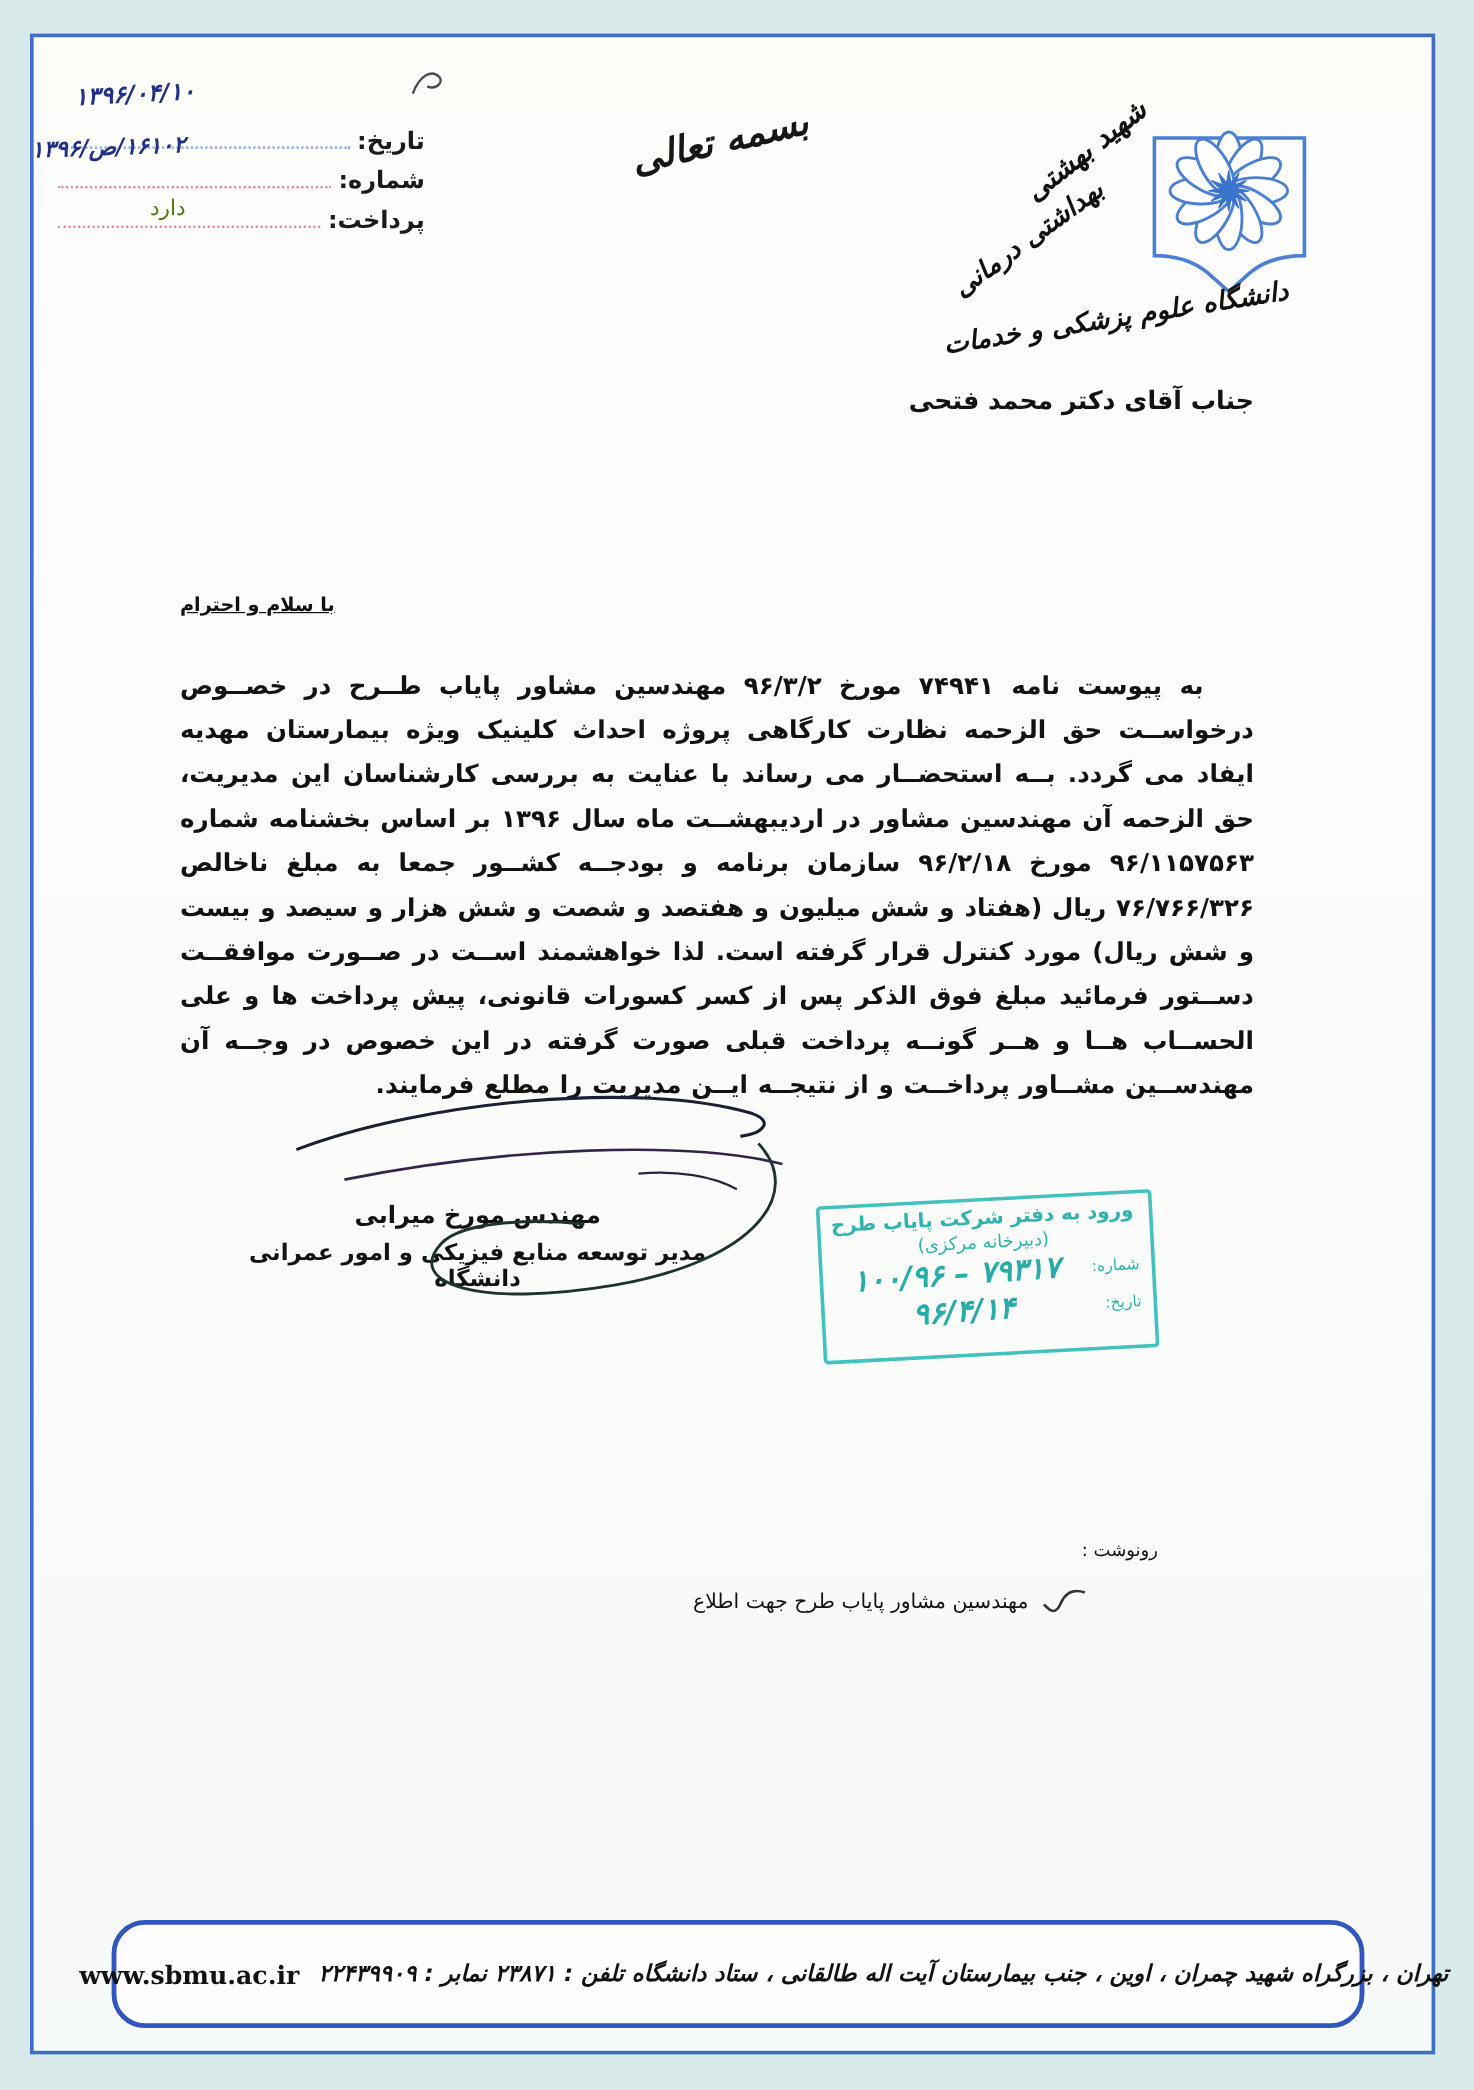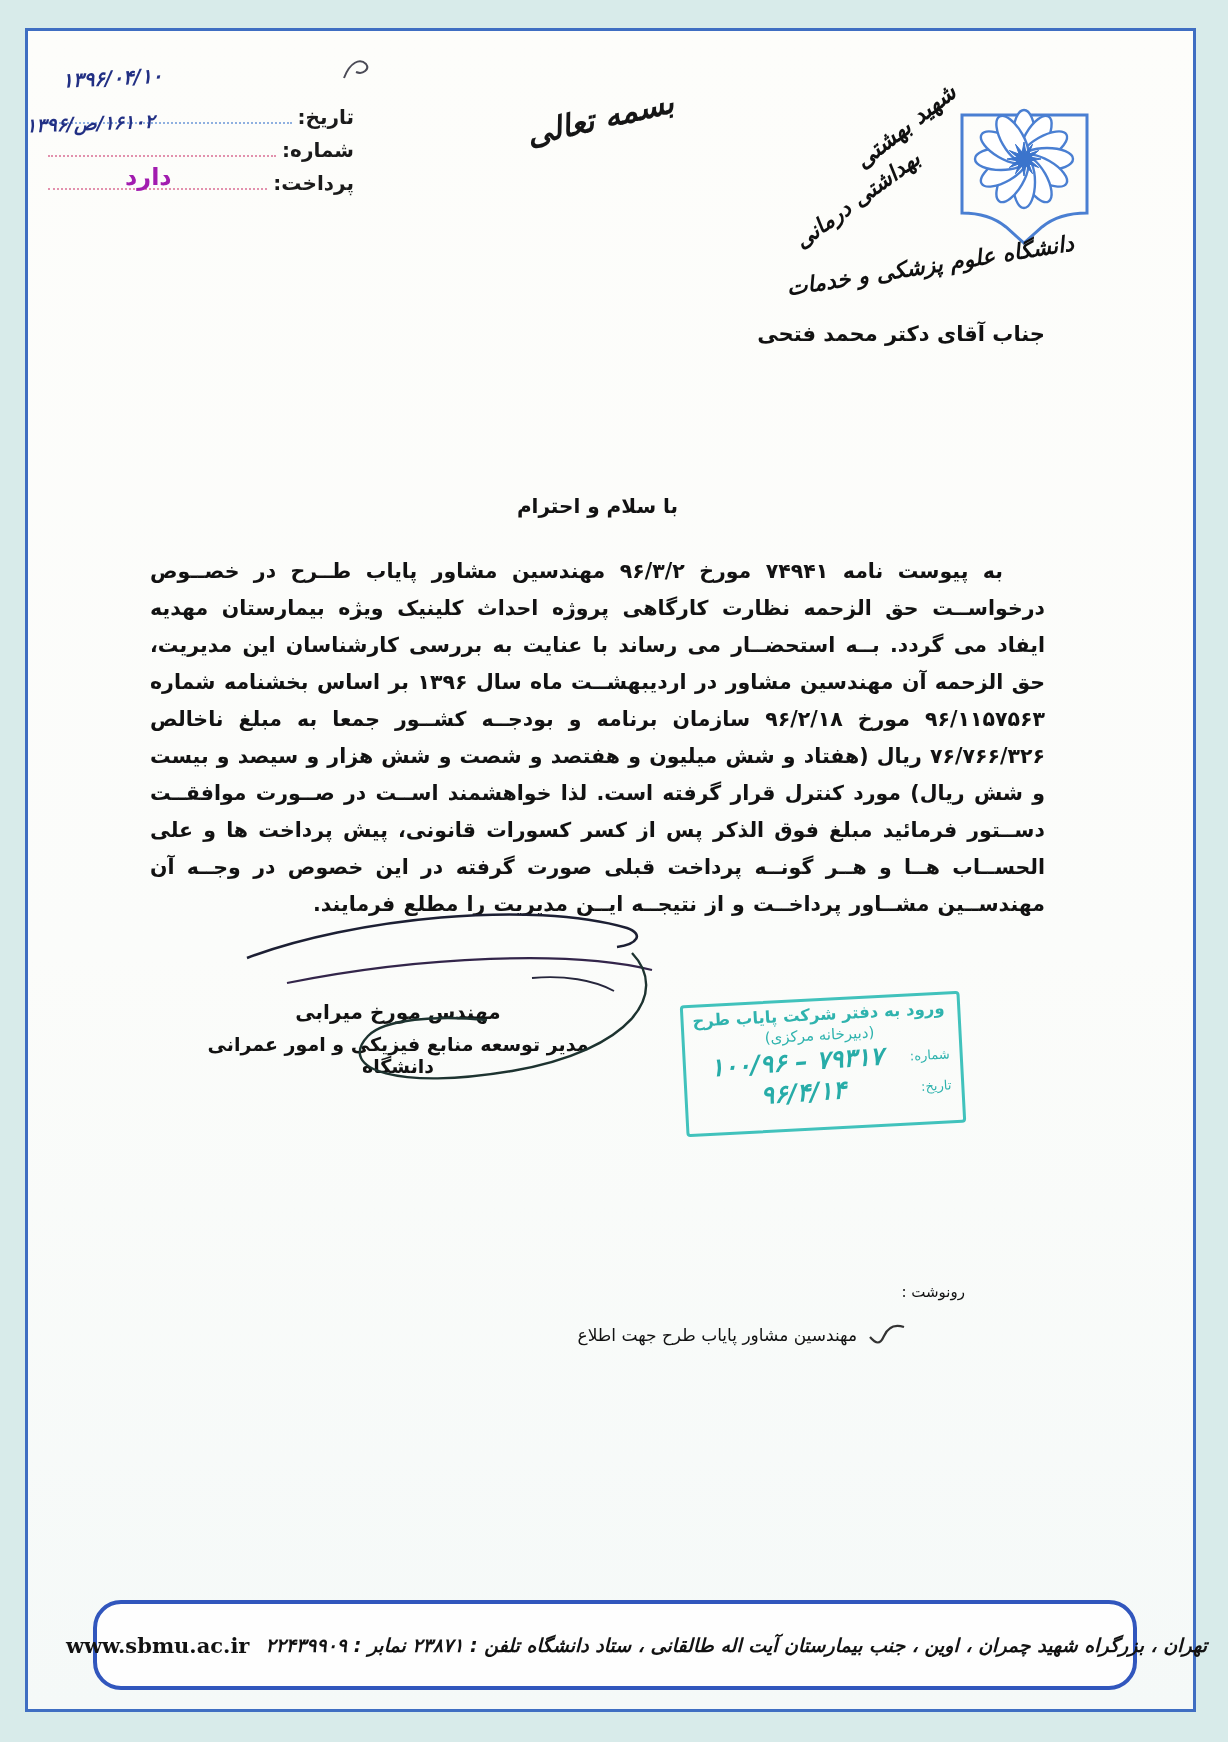--- a/index.html
+++ b/index.html
@@ -17,40 +17,40 @@
   }
   
   .hand{color:#223084;font-style:italic;font-weight:bold;}
   .hand-date-top{position:absolute;left:62px;top:66px;font-size:20px;transform:rotate(-3deg);}
   .fields{position:absolute;left:48px;top:96px;width:306px;}
   .field-row{display:flex;align-items:flex-end;height:33px;}
   .field-label{font-weight:bold;font-size:20px;color:#1b1b1b;white-space:nowrap;padding-left:6px;}
   .field-line{flex:1;border-bottom:2px dotted #8fb0e0;margin-bottom:5px;}
   .field-line.pink{border-bottom-color:#e291ad;}
   .hand-number{position:absolute;left:26px;top:112px;font-size:19px;transform:rotate(-2deg);white-space:nowrap;z-index:2;}
-  .attachment-value{position:absolute;left:125px;top:163px;font-size:24px;color:#a21caf;font-weight:bold;z-index:2;}
+  .attachment-value{position:absolute;left:125px;top:163px;font-size:18px;color:#4d7c0f;font-weight:normal;z-index:2;}
   .pen-mark{position:absolute;left:338px;top:54px;}
   
   .basmala{
     position:absolute;left:505px;top:100px;width:190px;text-align:center;
     font-size:31px;font-weight:bold;font-style:italic;transform:rotate(-13deg);
     color:#161616;letter-spacing:1px;
   }
   
   .logo{position:absolute;left:775px;top:55px;width:390px;height:250px;}
   .logo-svg{position:absolute;left:178px;top:40px;}
   .logo-cal{position:absolute;font-weight:bold;font-style:italic;color:#101010;white-space:nowrap;}
   .logo-cal.a{left:70px;top:58px;font-size:23px;transform:rotate(-38deg);}
   .logo-cal.b{left:8px;top:132px;font-size:22px;transform:rotate(-36deg);}
   .logo-cal.c{left:10px;top:198px;font-size:22px;transform:rotate(-9deg);}
   
   .recipient{position:absolute;left:150px;top:322px;width:895px;text-align:right;}
   .recipient .l1,.recipient .l2{font-size:21px;font-weight:bold;margin-bottom:17px;}
   .recipient .subject{font-size:17px;font-weight:bold;}
-  .salutation{position:absolute;left:150px;top:494px;width:895px;font-size:20px;font-weight:bold;text-align:center;}
+  .salutation{position:absolute;left:150px;top:494px;width:895px;font-size:16px;font-weight:bold;text-align:left;text-decoration:underline;}
   .body-par{
     position:absolute;left:150px;top:532px;width:895px;
     font-size:20.5px;font-weight:bold;line-height:37px;
     text-align:justify;text-indent:42px;word-spacing:1px;
   }
   
   .sig-block{position:absolute;left:178px;top:1000px;width:440px;text-align:center;z-index:2;}
   .sig-name{font-size:20px;font-weight:bold;}
   .sig-title{font-size:19px;font-weight:bold;margin-top:9px;}
   .sig-svg{position:absolute;left:232px;top:858px;z-index:3;}

